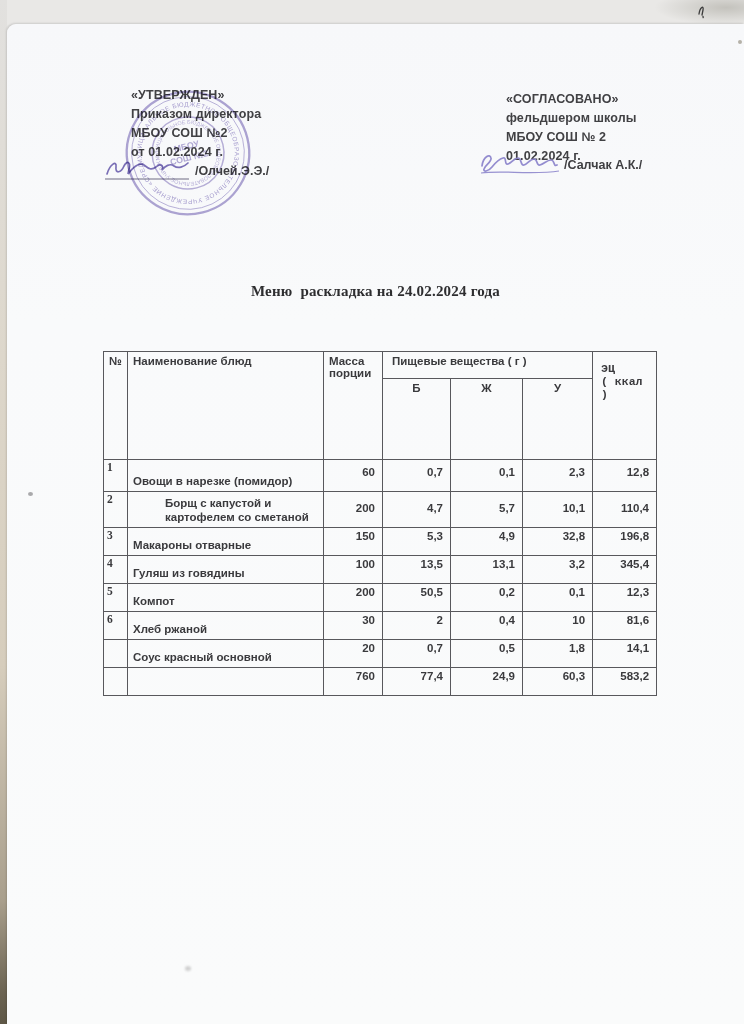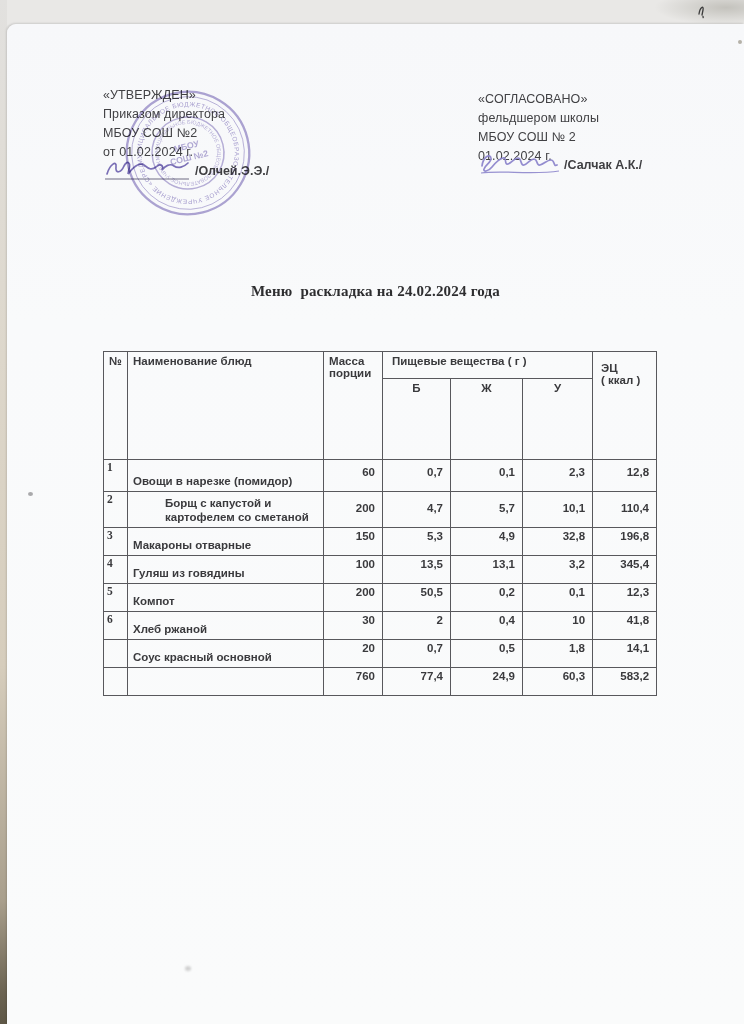--- a/index.html
+++ b/index.html
@@ -10,21 +10,21 @@
     background:linear-gradient(180deg,#e2e1df 0%,#ddd7cb 35%,#d6cdbc 65%,#a99f8c 88%,#6b6351 97%,#5e5746 100%); }
   .scan-top-strip { position:absolute; left:0; top:0; right:0; height:25px; background:#e9e8e6; }
   .scan-top-strip::after { content:""; position:absolute; right:0; top:0; width:90px; height:25px;
     background:radial-gradient(ellipse at 80% 30%, rgba(150,148,138,.45), rgba(0,0,0,0) 70%); }
 
   .page { position:absolute; left:7px; top:24px; width:737px; height:1000px;
     background:linear-gradient(180deg,#f7f8fa 0%, #f9fafb 30%, #fafbfb 100%);
     border-top-left-radius:9px; box-shadow:-1px -1px 2px rgba(0,0,0,.12); }
 
   
-  .approve { position:absolute; font-size:12.5px; font-weight:400; color:#414144; line-height:19px; letter-spacing:.1px; }
+  .approve { position:absolute; font-size:12.5px; font-weight:700; color:#414144; line-height:19px; letter-spacing:.1px;margin-left:28px; }
   .approve-left  { left:96px;  top:62px; }
   .approve-right { left:471px; top:66px; }
 
   .sig-row { position:absolute; height:30px; }
   .sig-row-left  { left:96px;  top:134px; width:190px; }
   .sig-row-right { left:471px; top:126px; width:200px; }
   .sig-scrawl { position:absolute; left:0; top:0; }
   .sig-name { position:absolute; font-size:12.5px; font-weight:700; color:#3f3f42; white-space:nowrap; }
   .sig-name-left  { left:92px; top:6px; }
   .sig-name-right { left:86px; top:8px; }
@@ -40,21 +40,21 @@
 
   
   .menu-table { position:absolute; left:96px; top:327px; width:553px;
     border-collapse:collapse; table-layout:fixed; color:#3a3a3d; }
   .menu-table td, .menu-table th { border:1px solid #58585c; overflow:hidden; }
   .menu-table thead th { font-size:11.5px; font-weight:700; text-align:left; vertical-align:top; padding:3px 5px; }
   .hrow1 { height:27px; } .hrow2 { height:81px; }
   .th-nutrients { padding-left:9px !important; }
   .th-bju { text-align:center !important; }
   .th-energy span { display:block; }
-  .th-energy { padding-top:10px !important; padding-left:8px !important; }
+  .th-energy { padding-top:10px !important; padding-left:8px !important;font-family:Liberation Mono, monospace; }
 
   .menu-table tbody td { font-size:11.5px; font-weight:700; }
   .cell-num { font-family:"Liberation Serif", serif; font-size:12.5px; vertical-align:top; padding:1px 3px; }
   .cell-name { vertical-align:bottom; padding:2px 5px 3px; line-height:14px; }
   .cell-val { vertical-align:bottom; text-align:right; padding:2px 7px 13px; }
   .menu-table tbody tr:nth-child(1){ height:32px; }
   .menu-table tbody tr:nth-child(2){ height:36px; }
   .menu-table tbody tr:nth-child(3){ height:19px; }
   .menu-table tbody tr:nth-child(4){ height:17px; }
   .menu-table tbody tr:nth-child(5){ height:17px; }
@@ -208,21 +208,21 @@
         <td class="cell-val">0,1</td>
         <td class="cell-val">12,3</td>
       </tr>
       <tr>
         <td class="cell-num">6</td>
         <td class="cell-name">Хлеб ржаной</td>
         <td class="cell-val">30</td>
         <td class="cell-val">2</td>
         <td class="cell-val">0,4</td>
         <td class="cell-val">10</td>
-        <td class="cell-val">41,8</td>
+        <td class="cell-val">81,6</td>
       </tr>
       <tr>
         <td class="cell-num"></td>
         <td class="cell-name">Соус красный основной</td>
         <td class="cell-val">20</td>
         <td class="cell-val">0,7</td>
         <td class="cell-val">0,5</td>
         <td class="cell-val">1,8</td>
         <td class="cell-val">14,1</td>
       </tr>

